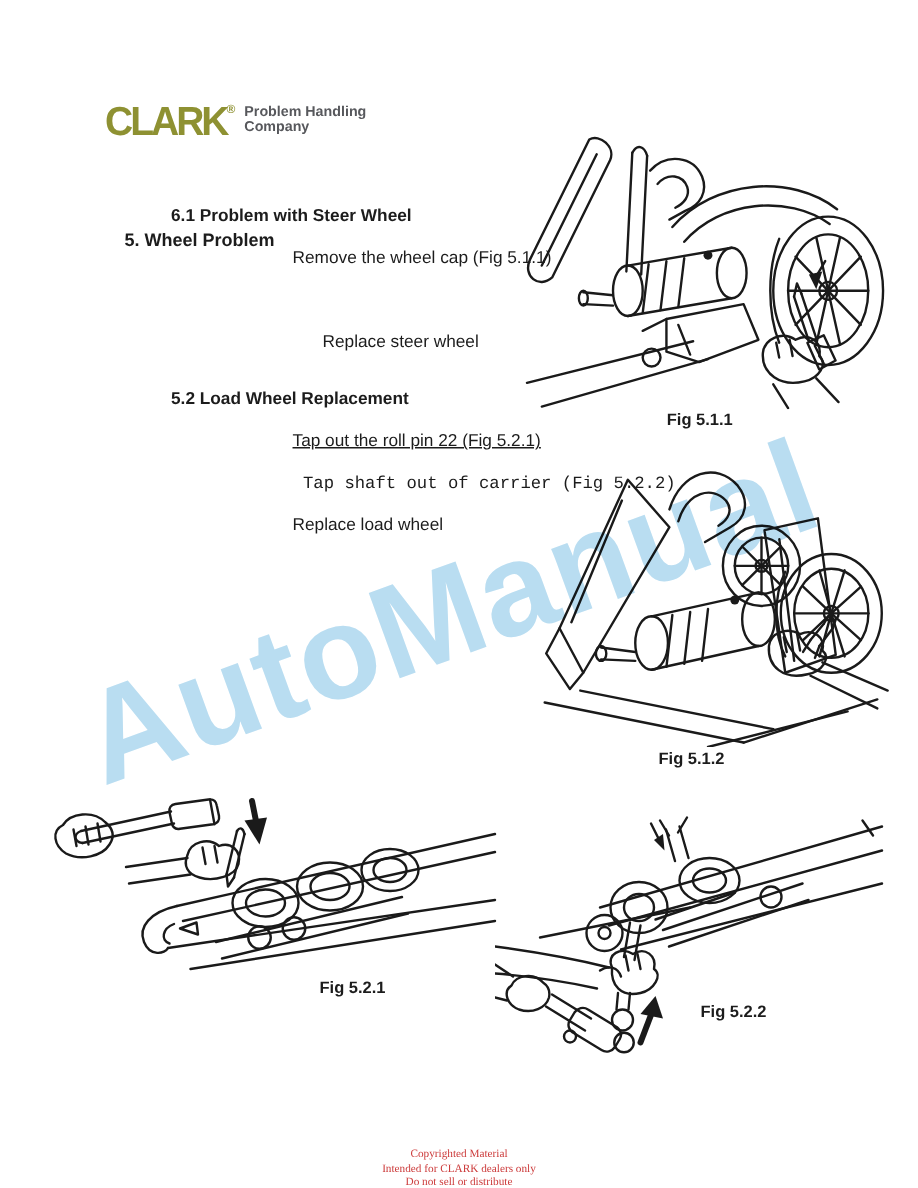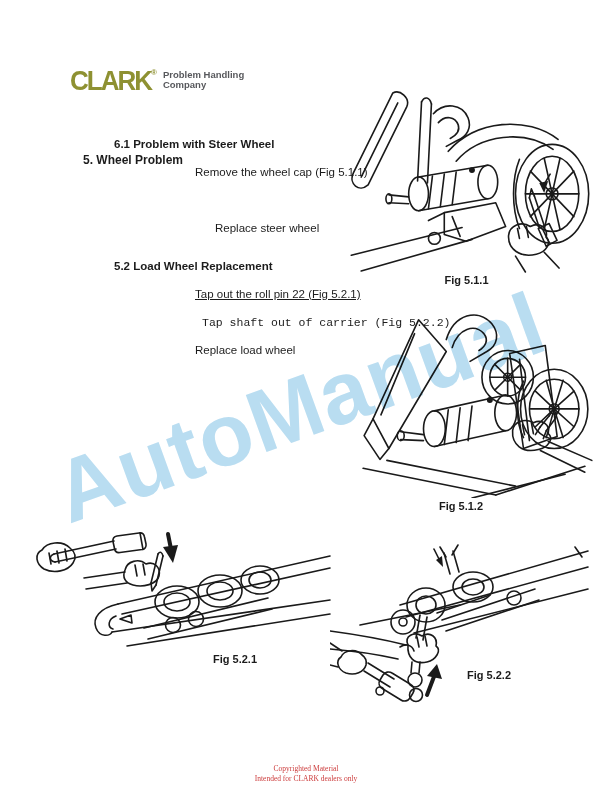--- a/index.html
+++ b/index.html
@@ -341,15 +341,16 @@
       </g>
     </g>
   </svg>
   <div class="abs fig-caption" style="left:364px; top:669px; width:250px;">Fig 5.2.2</div>
 
   <div class="abs watermark">AutoManual</div>
 
   <div class="abs footer">
     <div>Copyrighted Material</div>
     <div>Intended for CLARK dealers only</div>
+    <div>Do not sell or distribute</div>
   </div>
 
 </div>
 
 </body></html>

